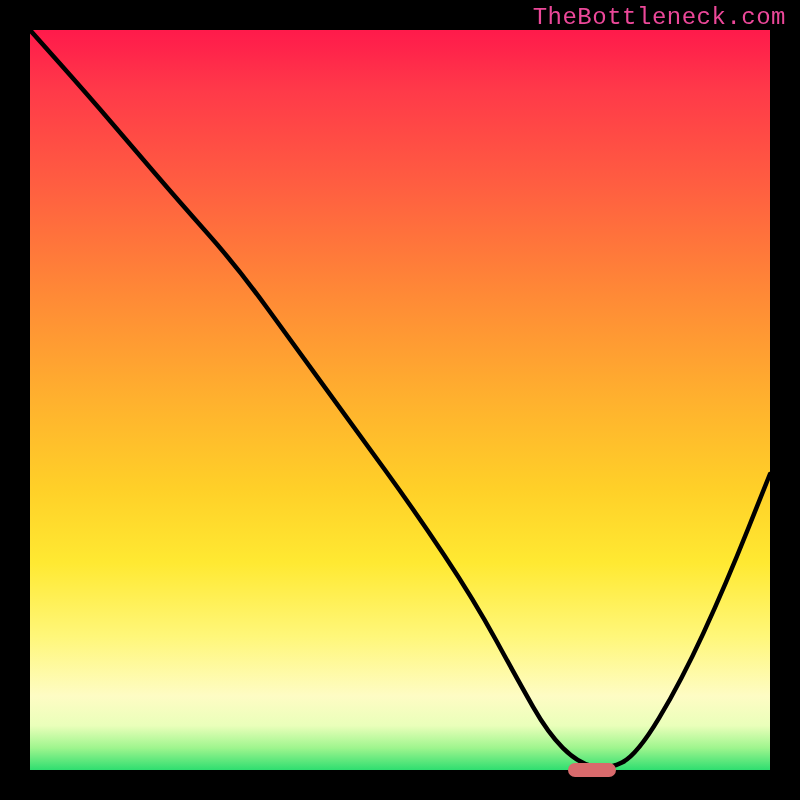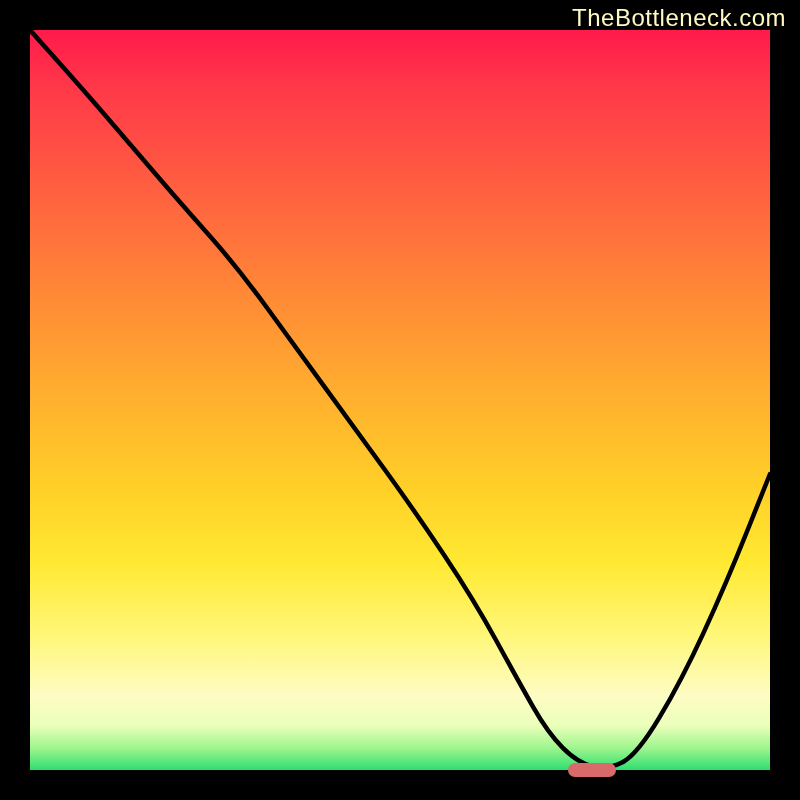--- a/index.html
+++ b/index.html
@@ -14,25 +14,26 @@
   .frame {
     position: relative;
     width: 800px;
     height: 800px;
     background: #000;
   }
   .watermark {
     position: absolute;
     top: 4px;
     right: 14px;
-    color: #fef9c3;
+    color: #ec4899;
     font-size: 24px;
     font-weight: 500;
     letter-spacing: 0.5px;
     z-index: 10;
+    font-family: Liberation Mono, monospace;
   }
   .plot {
     position: absolute;
     left: 30px;
     top: 30px;
     width: 740px;
     height: 740px;
   }
   .gradient {
     position: absolute;

